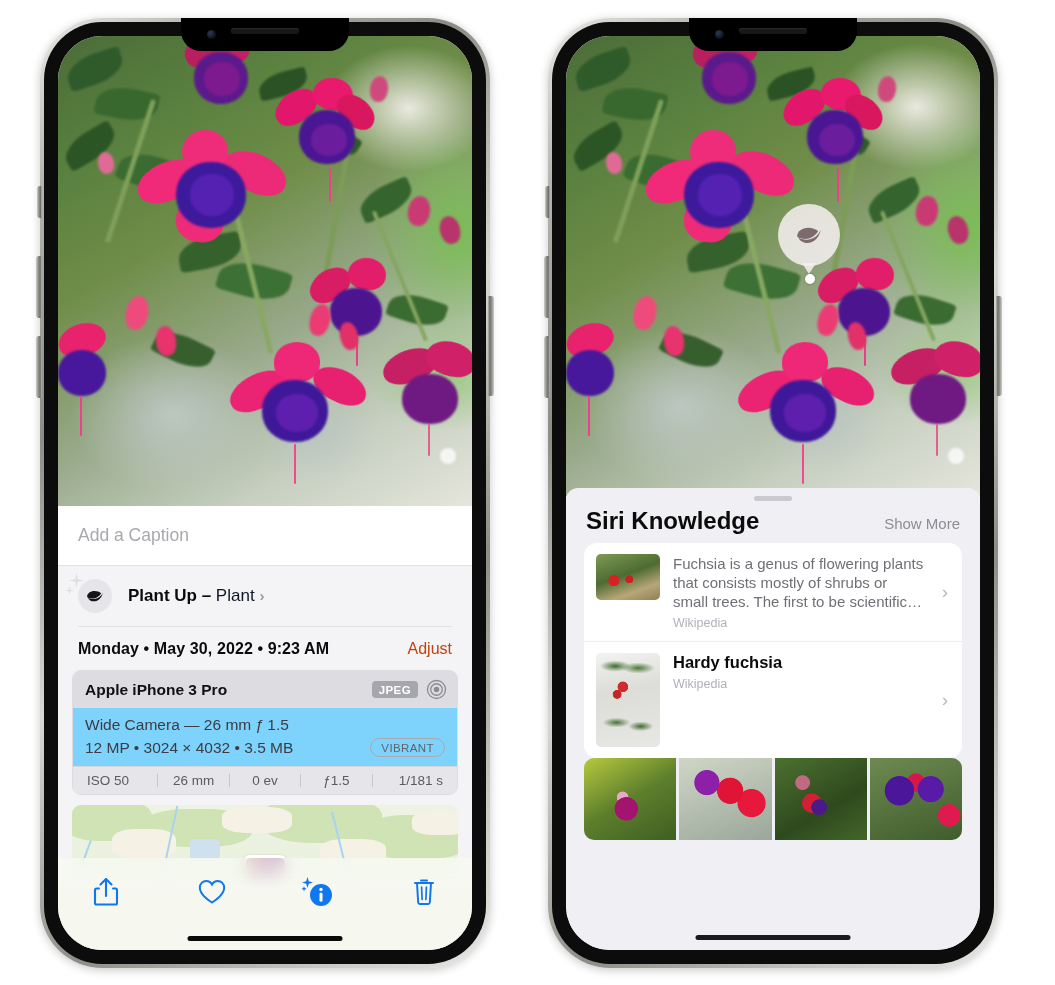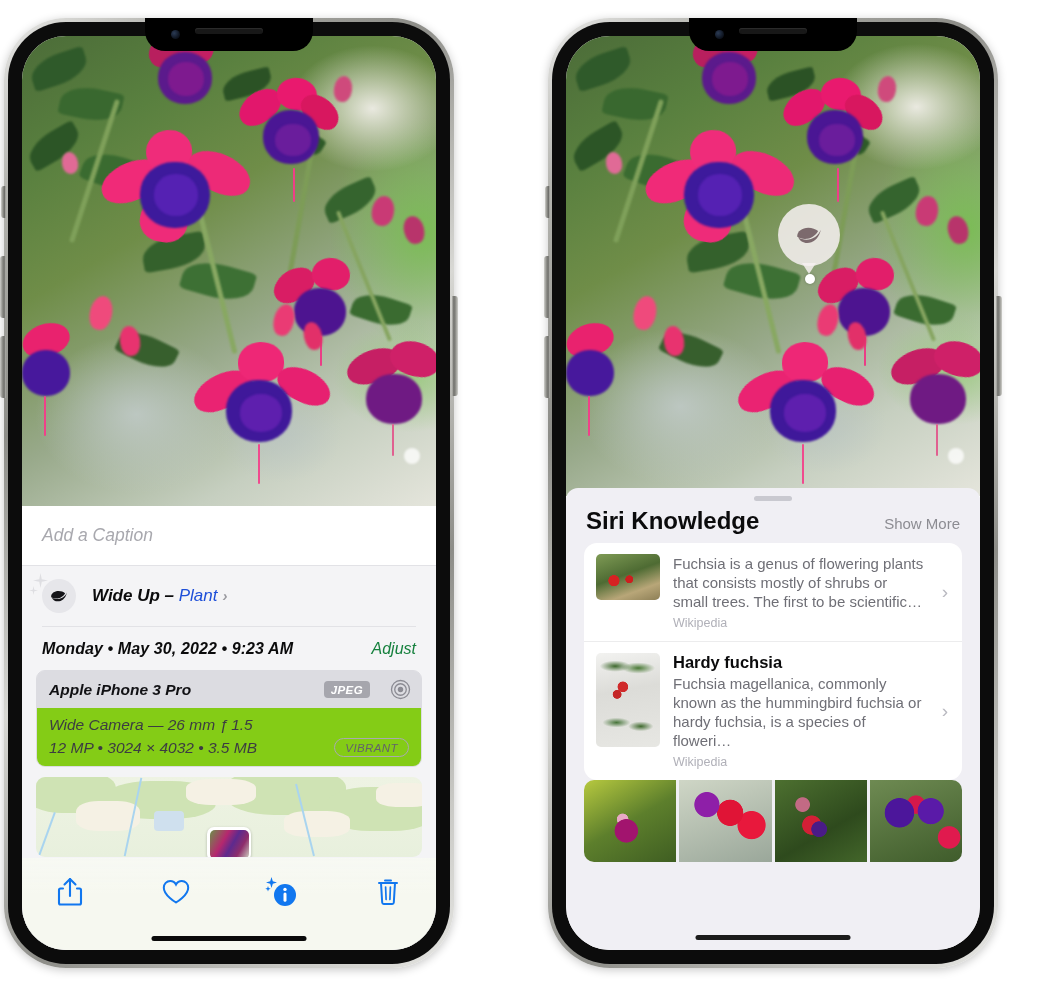--- a/index.html
+++ b/index.html
@@ -6,21 +6,21 @@
   html, body {
     width: 1055px; height: 985px;
     background: #ffffff;
     font-family: "Liberation Sans", sans-serif;
     overflow: hidden;
   }
   .stage { position: relative; width: 1055px; height: 985px; }
 
   
   .phone { position: absolute; top: 18px; width: 450px; height: 950px; }
-  .phone.left  { left: 4px; font-style: italic; }
+  .phone.left  { left: 40px; }
   .phone.right { left: 548px; }
 
   .frame-outer {
     position: absolute; inset: 0;
     border-radius: 62px;
     background: linear-gradient(135deg,#e9e9e7 0%,#b5b5b0 12%,#8d8d88 30%,#d8d8d4 50%,#8d8d88 70%,#c9c9c5 88%,#e6e6e3 100%);
     box-shadow: 0 2px 10px rgba(0,0,0,.22);
   }
   .frame-inner {
     position: absolute; inset: 4px;
@@ -96,49 +96,49 @@
   }
   .lookup-ico-wrap { position: relative; width: 34px; height: 34px; margin-right: 16px; }
   .lookup-circle {
     position: absolute; inset: 0; border-radius: 50%; background: #e6e6ea;
     display: flex; align-items: center; justify-content: center;
   }
   .spark { position: absolute; fill: #dedee2; }
   .spark.s1 { left: -9px; top: -6px; width: 15px; height: 15px; }
   .spark.s2 { left: -13px; top: 7px; width: 9px; height: 9px; }
   .lookup-txt { font-size: 17px; color: #0b0b0c; font-weight: 700; }
-  .lookup-txt .sub { color: #1d4ed8; font-weight: 400; }
+  .lookup-txt .sub { color: #0f172a; font-weight: 400; }
   .chev-s { color: #9a9aa0; font-size: 15px; margin-left: 5px; }
 
   .hr { height: 1px; background: #e2e2e6; margin: 0 20px; }
 
   .date-block { padding: 13px 20px 0; }
   .date-line { display: flex; align-items: baseline; justify-content: space-between; }
   .date-txt { font-size: 16px; font-weight: 700; color: #0b0b0c; letter-spacing: .1px; }
-  .adjust { font-size: 16px; color: #15803d; }
+  .adjust { font-size: 16px; color: #c2410c; }
   .file-line { display: flex; align-items: center; gap: 8px; margin-top: 5px; }
   .file-txt { font-size: 15.5px; color: #4a4a50; }
 
   
   .meta-card {
     margin: 12px 14px 0; border-radius: 9px; overflow: hidden;
     background: #e6e6ea; border: 1px solid #dcdce1;
   }
   .meta-head {
     display: flex; align-items: center; justify-content: space-between;
     padding: 8px 10px 8px 12px; background: #dcdce1;
   }
   .meta-head .title { font-size: 15.5px; font-weight: 700; color: #111114; }
-  .meta-head .right { display: flex; align-items: center; gap: 20px; }
+  .meta-head .right { display: flex; align-items: center; gap: 8px; }
   .pill-jpeg {
     background: #a6a6ad; color: #fff; font-size: 11.5px; font-weight: 700;
     padding: 2.5px 7px; border-radius: 4px; letter-spacing: .4px;
   }
   .aperture-ico { width: 21px; height: 21px; }
-  .meta-body { padding: 8px 12px 9px; background: #84cc16; }
+  .meta-body { padding: 8px 12px 9px; background: #7dd3fc; }
   .meta-body .l1 { font-size: 15.5px; color: #3c3c42; margin-bottom: 4px; }
   .meta-body .l2row { display: flex; align-items: center; justify-content: space-between; }
   .meta-body .l2 { font-size: 15.5px; color: #3c3c42; }
   .pill-vibrant {
     border: 1px solid #a9a9b0; color: #63636a; font-size: 11.5px;
     padding: 2.5px 10px; border-radius: 11px; letter-spacing: .4px;
   }
   .exif-row {
     display: flex; align-items: center; background: #e6e6ea;
     border-top: 1px solid #d6d6db; padding: 6px 10px;
@@ -373,21 +373,21 @@
               <path d="M12 0 L14 10 L24 12 L14 14 L12 24 L10 14 L0 12 L10 10 Z"></path>
             </svg>
             <div class="lookup-circle">
               <svg width="20" height="20" viewBox="0 0 24 24">
                 <path d="M21.5 7.8c-1.9 4.7-6.4 7.9-11.6 7.9-2.4 0-4.6-.6-6.4-1.7 1.1 2.6 3.8 4.4 7 4.4 4.8 0 8.9-3.6 10.4-8.6.3-1 .5-1.6.6-2z" fill="#141418"></path>
                 <path d="M2.6 13.4c1.7 1.1 3.8 1.7 6.1 1.7 4.6 0 8.6-2.6 10.6-6.4-2-1.6-4.8-2.6-7.9-2.6-4.9 0-8.8 2.9-8.8 6.5 0 .3 0 .6 0 .8z" fill="#141418"></path>
               </svg>
             </div>
           </div>
           <div class="lookup-txt">
-            <span>Wide Up – </span><span class="sub">Plant</span><span class="chev-s">›</span>
+            <span>Plant Up – </span><span class="sub">Plant</span><span class="chev-s">›</span>
           </div>
         </div>
 
         <div class="hr"></div>
 
         <div class="date-block">
           <div class="date-line">
             <span class="date-txt">Monday • May 30, 2022 • 9:23 AM</span>
             <span class="adjust">Adjust</span>
           </div>
@@ -404,20 +404,31 @@
                 <circle cx="12" cy="12" r="3.1" fill="#8b8b93"></circle>
               </svg>
             </span>
           </div>
           <div class="meta-body">
             <div class="l1">Wide Camera — 26 mm ƒ 1.5</div>
             <div class="l2row">
               <span class="l2">12 MP • 3024 × 4032 • 3.5 MB</span>
               <span class="pill-vibrant">VIBRANT</span>
             </div>
+          </div>
+          <div class="exif-row">
+            <span class="exif-cell">ISO 50</span>
+            <span class="exif-sep"></span>
+            <span class="exif-cell">26 mm</span>
+            <span class="exif-sep"></span>
+            <span class="exif-cell">0 ev</span>
+            <span class="exif-sep"></span>
+            <span class="exif-cell">ƒ1.5</span>
+            <span class="exif-sep"></span>
+            <span class="exif-cell">1/181 s</span>
           </div>
         </div>
 
         <div class="map-strip">
           <div class="mp" style="left:-10px; top:-6px;  width:90px; height:42px;"></div>
           <div class="mp" style="left:70px;  top:4px;   width:110px;height:38px;"></div>
           <div class="mp" style="left:190px; top:-8px;  width:120px;height:46px;"></div>
           <div class="mp" style="left:290px; top:10px;  width:110px;height:44px;"></div>
           <div class="mpatch" style="left:40px; top:24px; width:64px; height:30px;"></div>
           <div class="mpatch" style="left:150px;top:2px;  width:70px; height:26px;"></div>
@@ -588,21 +599,20 @@
             <div class="kbody">
               <div class="kdesc">Fuchsia is a genus of flowering plants that consists mostly of shrubs or small trees. The first to be scientific…</div>
               <div class="ksrc">Wikipedia</div>
             </div>
             <span class="kchev">›</span>
           </div>
           <div class="kcard">
             <div class="kthumb b"></div>
             <div class="kbody">
               <div class="ktitle">Hardy fuchsia</div>
-              <div class="kdesc">Fuchsia magellanica, commonly known as the hummingbird fuchsia or hardy fuchsia, is a species of floweri…</div>
               <div class="ksrc">Wikipedia</div>
             </div>
             <span class="kchev">›</span>
           </div>
         </div>
 
         <div class="sim-row">
           <div class="sim-cell sim1"></div>
           <div class="sim-cell sim2"></div>
           <div class="sim-cell sim3"></div>

